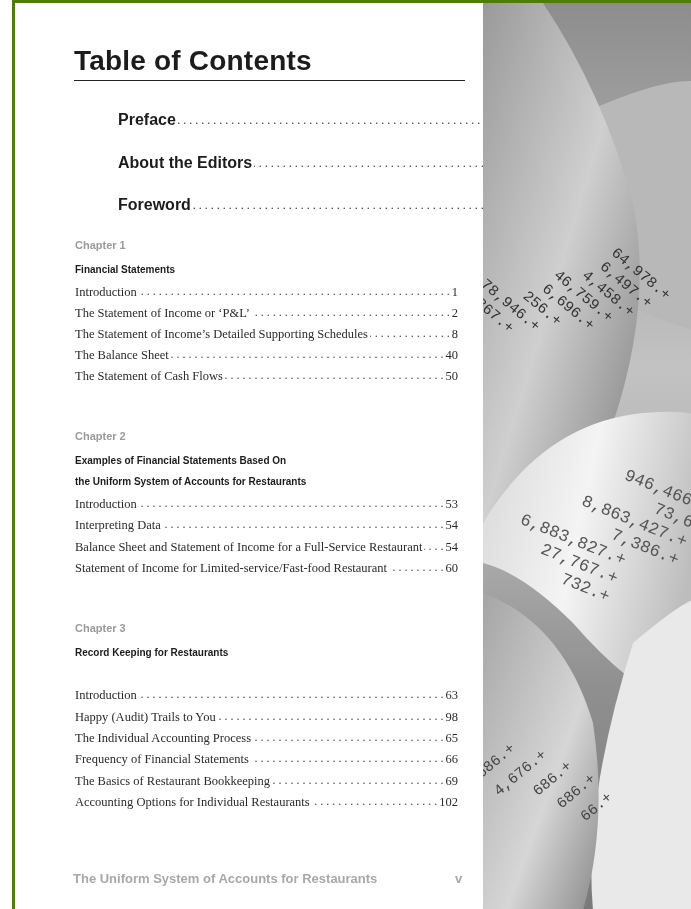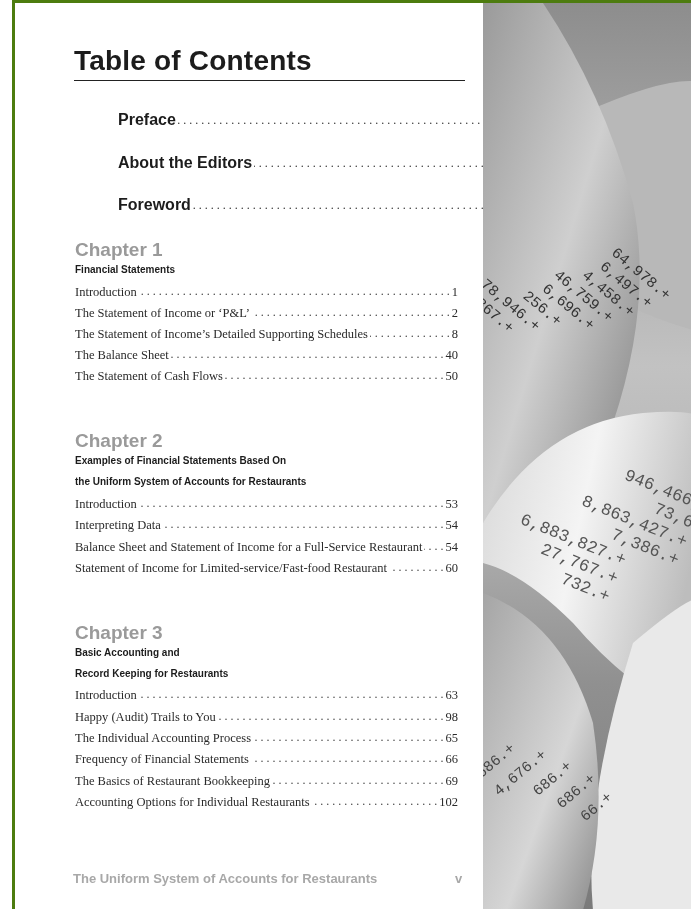--- a/index.html
+++ b/index.html
@@ -34,21 +34,21 @@
 
     .front { font-family: "Liberation Sans", sans-serif; font-weight: bold; font-size: 16px; color: #1c1c1c; margin-left: 43px; }
     .front .dots { font-family: "Liberation Serif", serif; font-weight: normal; font-size: 12px; color: #333; }
     .front .pg { font-family: "Liberation Serif", serif; font-weight: normal; font-size: 12px; color: #333; }
 
     .entry { font-size: 12.5px; color: #2a2a2a; }
     .entry .dots { font-size: 12px; color: #444; }
 
     .ch-num {
       position: absolute; left: 60px; font-family: "Liberation Sans", sans-serif; font-weight: bold;
-      font-size: 19px; color: #9a9a9a;
+      font-size: 11px; color: #9a9a9a;
     }
     .ch-title {
       position: absolute; left: 60px; font-family: "Liberation Sans", sans-serif; font-weight: bold;
       font-size: 10px; color: #1c1c1c; line-height: 21px;
     }
     .footer-title {
       position: absolute; left: 58px; top: 868px; font-family: "Liberation Sans", sans-serif;
       font-weight: bold; font-size: 13px; color: #a8a8a8;
     }
     .footer-page {
@@ -137,21 +137,20 @@
       <span class="pg">54</span>
     </div>
     <div class="row entry" style="top:557px">
       <span class="lbl">Statement of Income for Limited-service/Fast-food Restaurant</span>
       <span class="dots"></span>
       <span class="pg">60</span>
     </div>
 
     <div class="ch-num" style="top:619px">Chapter 3</div>
     <div class="ch-title" style="top:639px">
-      <div>Basic Accounting and</div>
       <div>Record Keeping for Restaurants</div>
     </div>
     <div class="row entry" style="top:684px">
       <span class="lbl">Introduction</span>
       <span class="dots"></span>
       <span class="pg">63</span>
     </div>
     <div class="row entry" style="top:706px">
       <span class="lbl">Happy (Audit) Trails to You</span>
       <span class="dots"></span>

